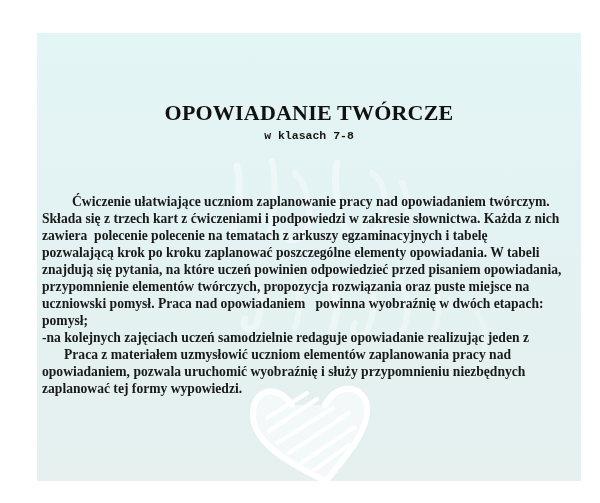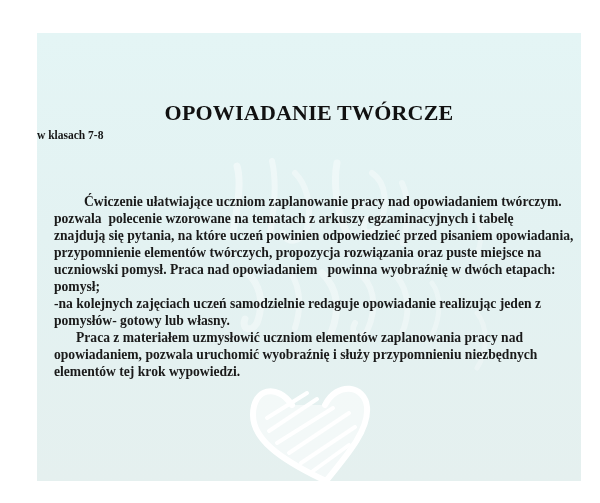--- a/index.html
+++ b/index.html
@@ -41,30 +41,30 @@
     font-size: 22px;
     letter-spacing: 0.2px;
     color: #111111;
     margin: 0;
   }
   .subtitle {
     position: absolute;
     left: 0;
     width: 544px;
     top: 96px;
-    text-align: left;
-    font-family: Liberation Serif, serif;
+    text-align: center;
+    font-family: Liberation Mono, monospace;
     font-weight: bold;
     font-size: 11.5px;
     color: #151515;
     margin: 0;
   }
   .body-text {
     position: absolute;
-    left: 17px;
+    left: 5px;
     top: 160px;
     width: 530px;
     font-family: "Liberation Serif", serif;
     font-weight: bold;
     font-size: 13.6px;
     line-height: 17px;
     color: #1a1a1a;
   }
   .line {
     display: block;
@@ -110,25 +110,26 @@
       <path d="M264 430 L 318 394" stroke-width="4"></path>
       <path d="M276 438 L 312 412" stroke-width="4"></path>
     </g>
   </svg>
 
   <h1 class="title">OPOWIADANIE TWÓRCZE</h1>
   <div class="subtitle">w klasach 7-8</div>
 
   <div class="body-text">
     <span class="line indent">Ćwiczenie ułatwiające uczniom zaplanowanie pracy nad opowiadaniem twórczym.</span>
-    <span class="line">pozwala  polecenie wzorowane na tematach z arkuszy egzaminacyjnych i tabelę</span>
+    <span class="line">Składa się z trzech kart z ćwiczeniami i podpowiedzi w zakresie słownictwa. Każda z nich</span>
+    <span class="line">zawiera  polecenie polecenie na tematach z arkuszy egzaminacyjnych i tabelę</span>
+    <span class="line">pozwalającą krok po kroku zaplanować poszczególne elementy opowiadania. W tabeli</span>
     <span class="line">znajdują się pytania, na które uczeń powinien odpowiedzieć przed pisaniem opowiadania,</span>
     <span class="line">przypomnienie elementów twórczych, propozycja rozwiązania oraz puste miejsce na</span>
     <span class="line">uczniowski pomysł. Praca nad opowiadaniem   powinna wyobraźnię w dwóch etapach:</span>
     <span class="line">pomysł;</span>
     <span class="line">-na kolejnych zajęciach uczeń samodzielnie redaguje opowiadanie realizując jeden z</span>
-    <span class="line">pomysłów- gotowy lub własny.</span>
     <span class="line indent-small">Praca z materiałem uzmysłowić uczniom elementów zaplanowania pracy nad</span>
     <span class="line">opowiadaniem, pozwala uruchomić wyobraźnię i służy przypomnieniu niezbędnych</span>
-    <span class="line">elementów tej krok wypowiedzi.</span>
+    <span class="line">zaplanować tej formy wypowiedzi.</span>
   </div>
 
 </div>
 
 </body></html>

